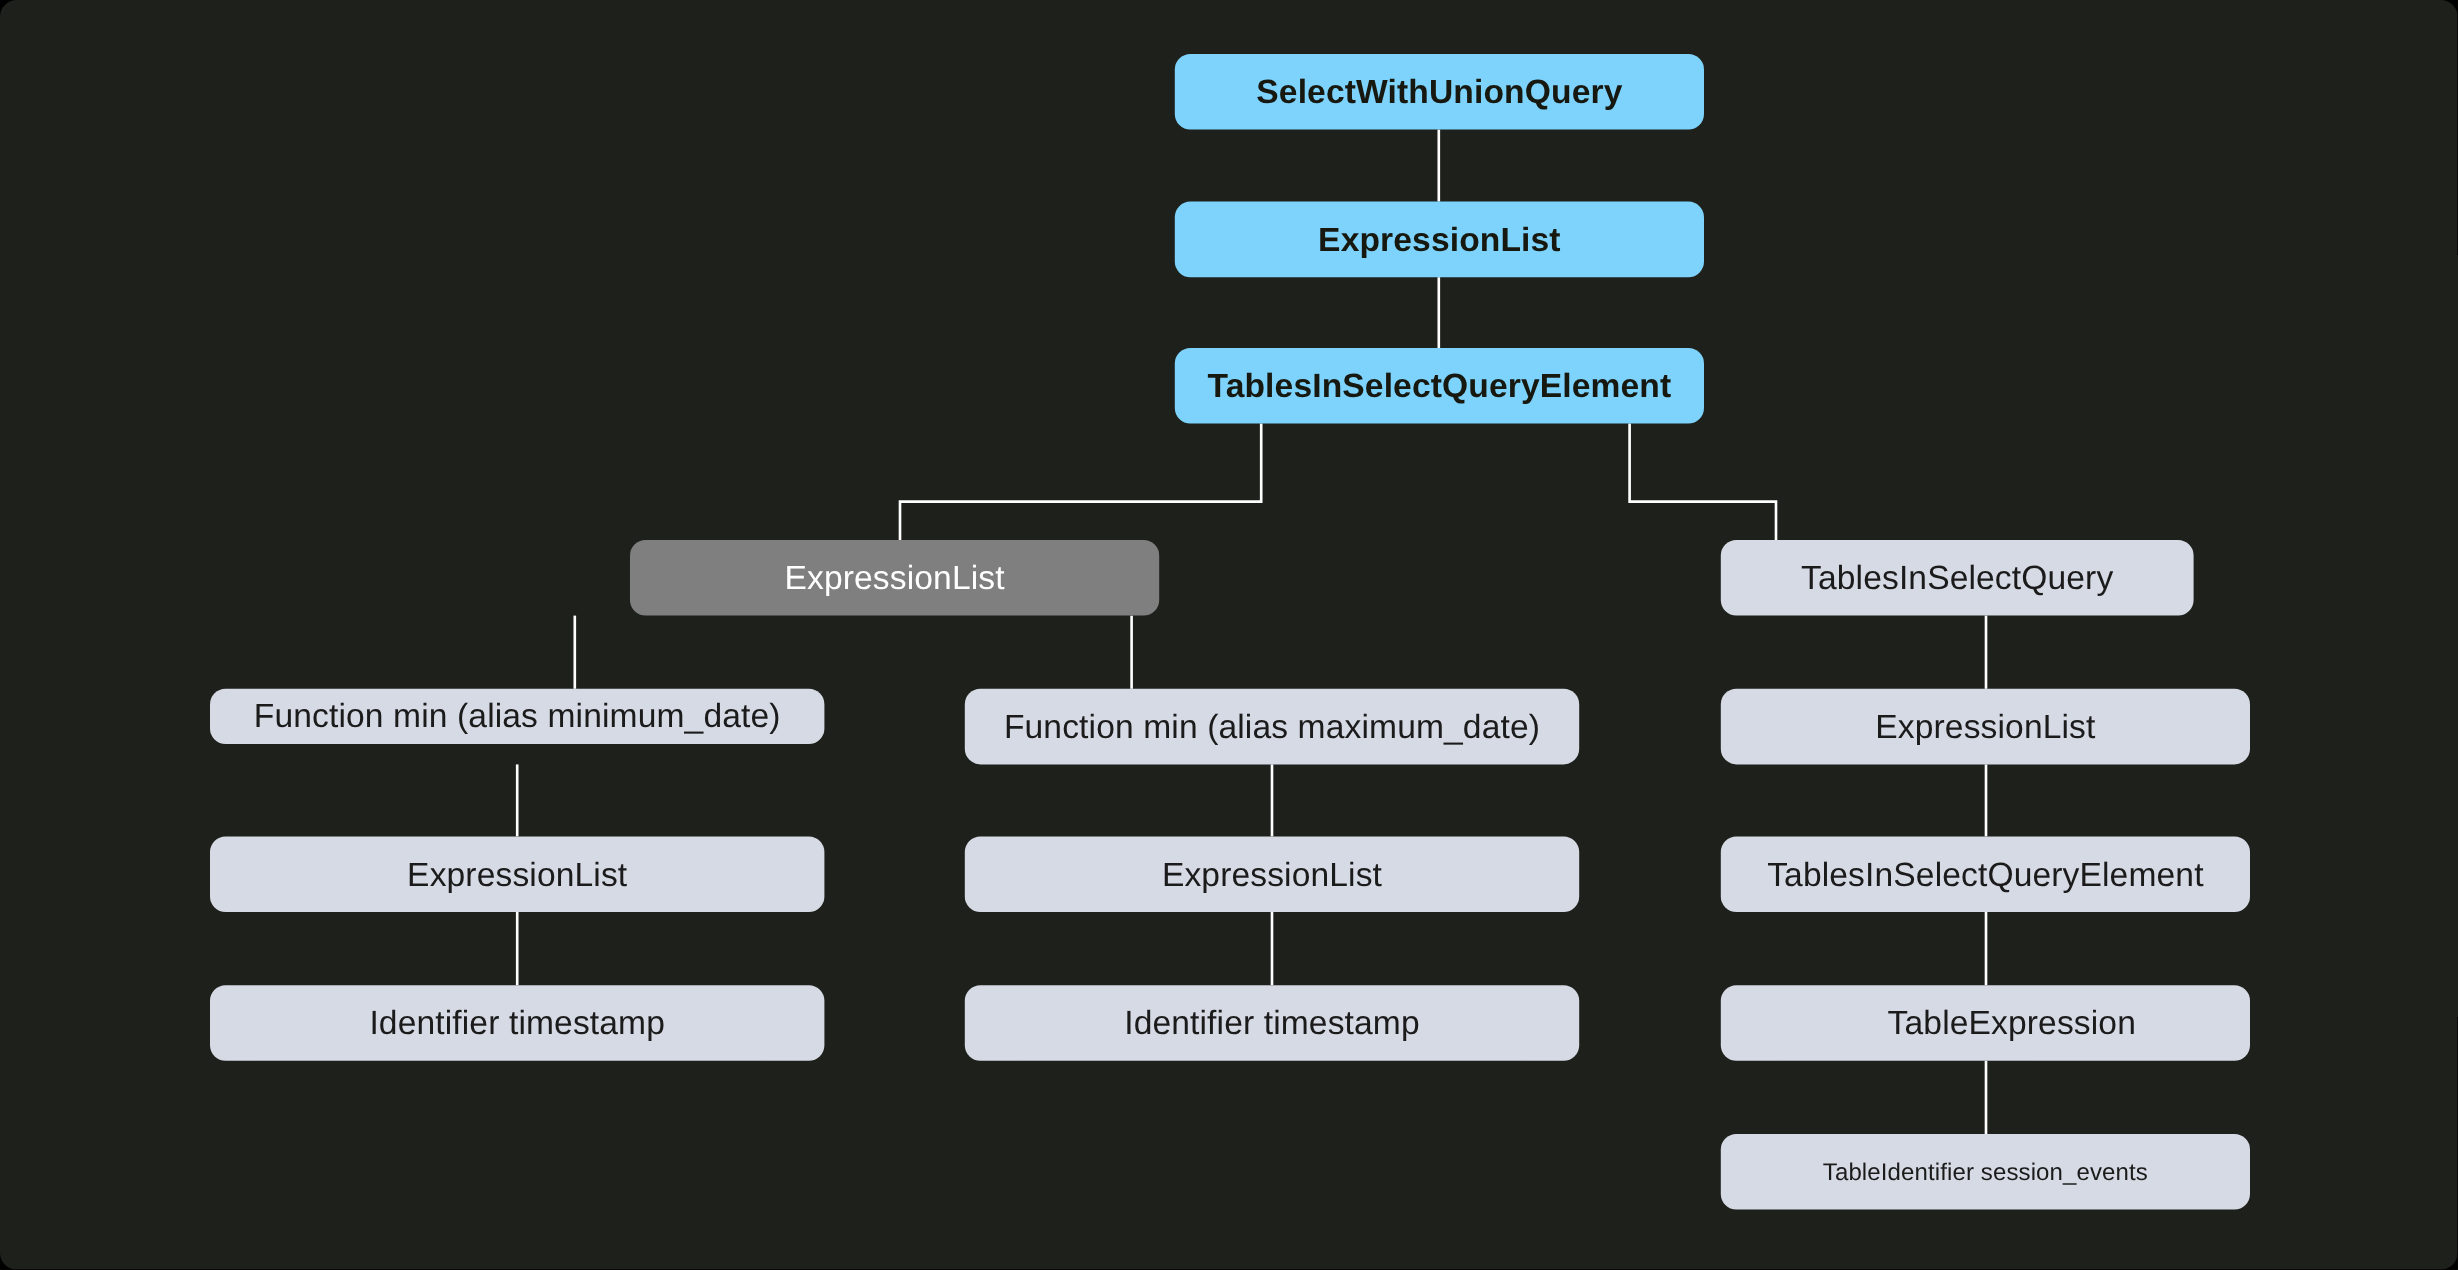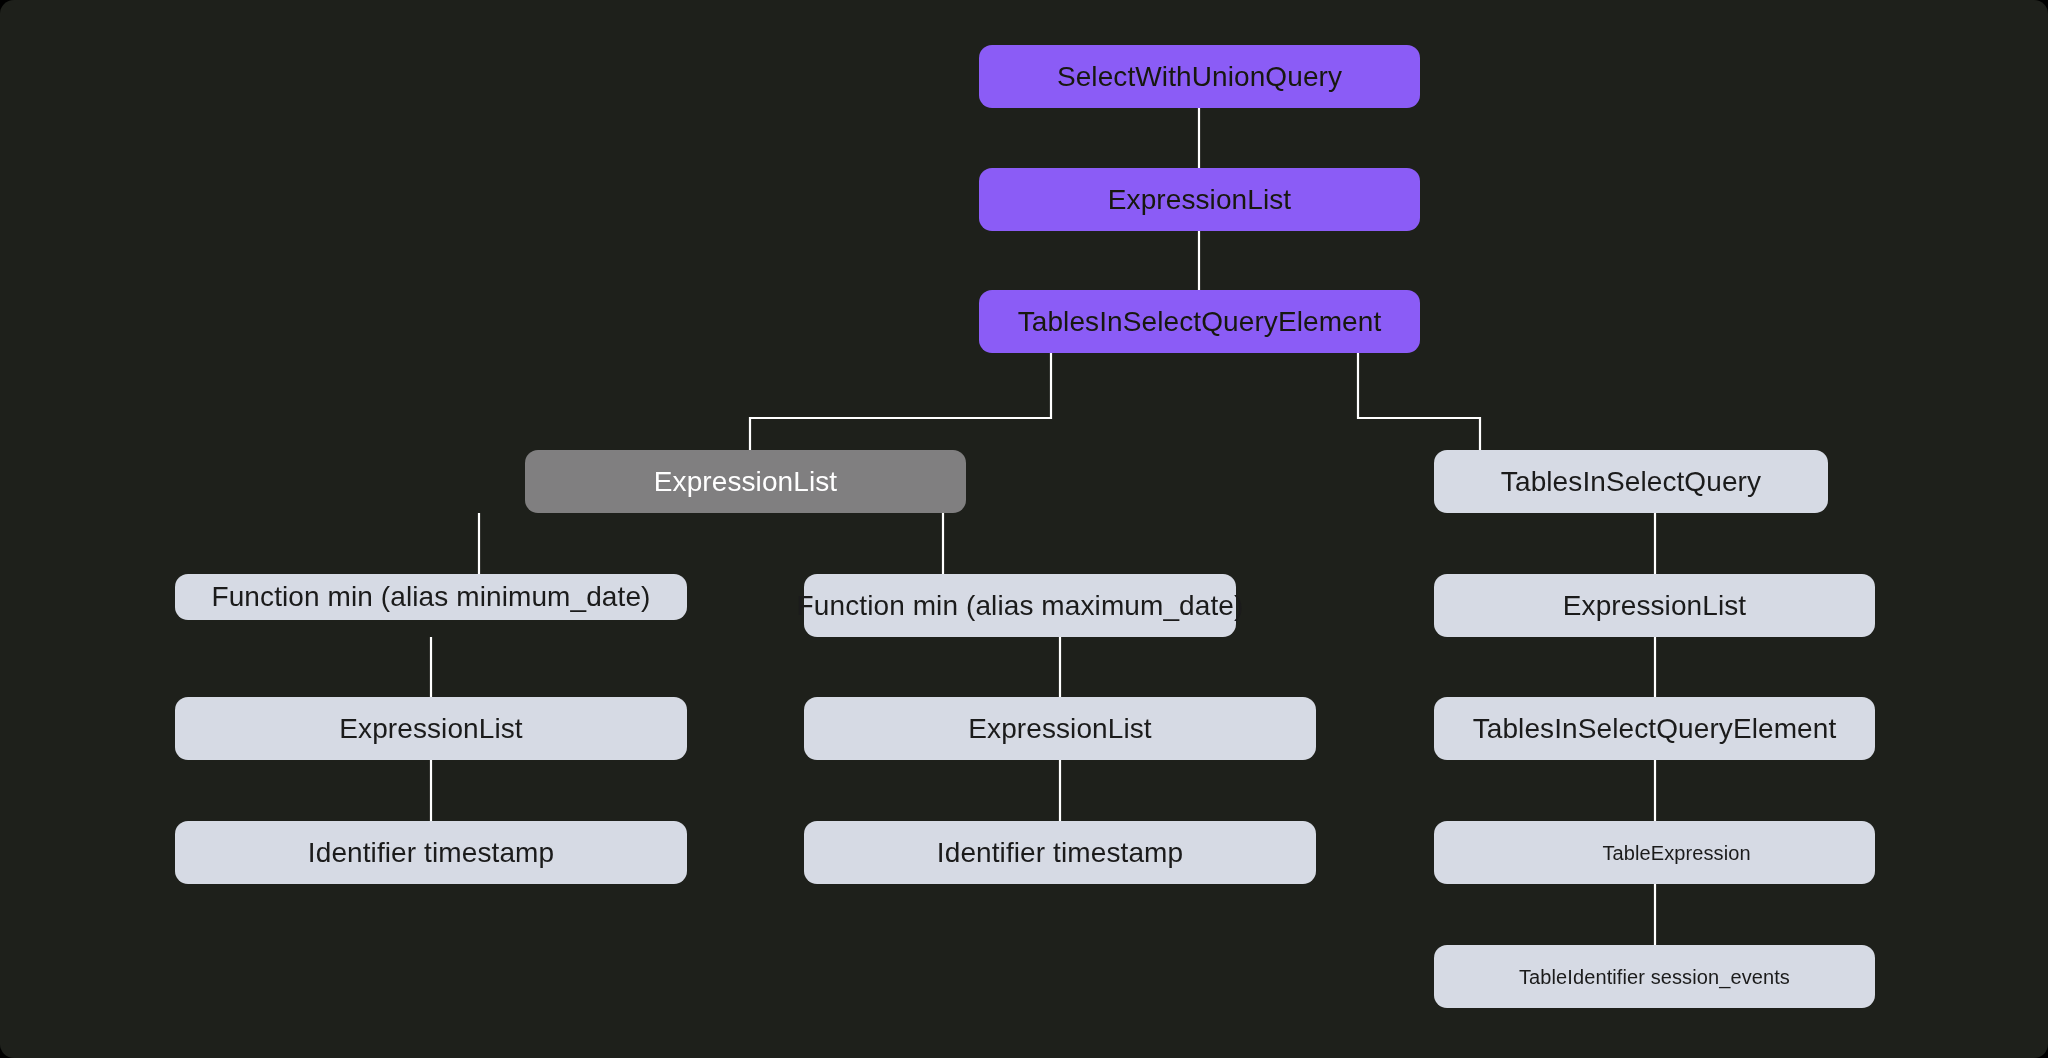--- a/index.html
+++ b/index.html
@@ -36,22 +36,23 @@
     justify-content: center;
     border-radius: 13px;
     white-space: nowrap;
     letter-spacing: 0.1px;
   }
   .node-label {
     display: block;
     line-height: 1;
   }
   .n-root {
-    background: #8b5cf6;
+    background: #7dd3fc;
     color: #17180f;
+    font-weight: bold;
   }
   .n-highlight {
     background: #807f80;
     color: #ffffff;
   }
   .n-normal {
     background: #d6dae4;
     color: #1b1b1b;
   }
 </style>
@@ -87,41 +88,41 @@
       </div>
       <div class="node n-highlight" style="left: 525px; top: 450px; width: 441px; height: 63px; font-size: 28px;">
         <span class="node-label">ExpressionList</span>
       </div>
       <div class="node n-normal" style="left: 1434px; top: 450px; width: 394px; height: 63px; font-size: 28px;">
         <span class="node-label">TablesInSelectQuery</span>
       </div>
       <div class="node n-normal" style="left: 175px; top: 574px; width: 512px; height: 46px; font-size: 28px;">
         <span class="node-label">Function min (alias minimum_date)</span>
       </div>
-      <div class="node n-normal" style="left: 804px; top: 574px; width: 432px; height: 63px; font-size: 28px;">
+      <div class="node n-normal" style="left: 804px; top: 574px; width: 512px; height: 63px; font-size: 28px;">
         <span class="node-label">Function min (alias maximum_date)</span>
       </div>
       <div class="node n-normal" style="left: 1434px; top: 574px; width: 441px; height: 63px; font-size: 28px;">
         <span class="node-label">ExpressionList</span>
       </div>
       <div class="node n-normal" style="left: 175px; top: 697px; width: 512px; height: 63px; font-size: 28px;">
         <span class="node-label">ExpressionList</span>
       </div>
       <div class="node n-normal" style="left: 804px; top: 697px; width: 512px; height: 63px; font-size: 28px;">
         <span class="node-label">ExpressionList</span>
       </div>
       <div class="node n-normal" style="left: 1434px; top: 697px; width: 441px; height: 63px; font-size: 28px;">
         <span class="node-label">TablesInSelectQueryElement</span>
       </div>
       <div class="node n-normal" style="left: 175px; top: 821px; width: 512px; height: 63px; font-size: 28px;">
         <span class="node-label">Identifier timestamp</span>
       </div>
       <div class="node n-normal" style="left: 804px; top: 821px; width: 512px; height: 63px; font-size: 28px;">
         <span class="node-label">Identifier timestamp</span>
       </div>
-      <div class="node n-normal" style="left: 1434px; top: 821px; width: 441px; height: 63px; font-size: 20px; padding-left: 44px;">
+      <div class="node n-normal" style="left: 1434px; top: 821px; width: 441px; height: 63px; font-size: 28px; padding-left: 44px;">
         <span class="node-label">TableExpression</span>
       </div>
       <div class="node n-normal" style="left: 1434px; top: 945px; width: 441px; height: 63px; font-size: 20px;">
         <span class="node-label">TableIdentifier session_events</span>
       </div>
     </div>
 </div>
 
 </body></html>

